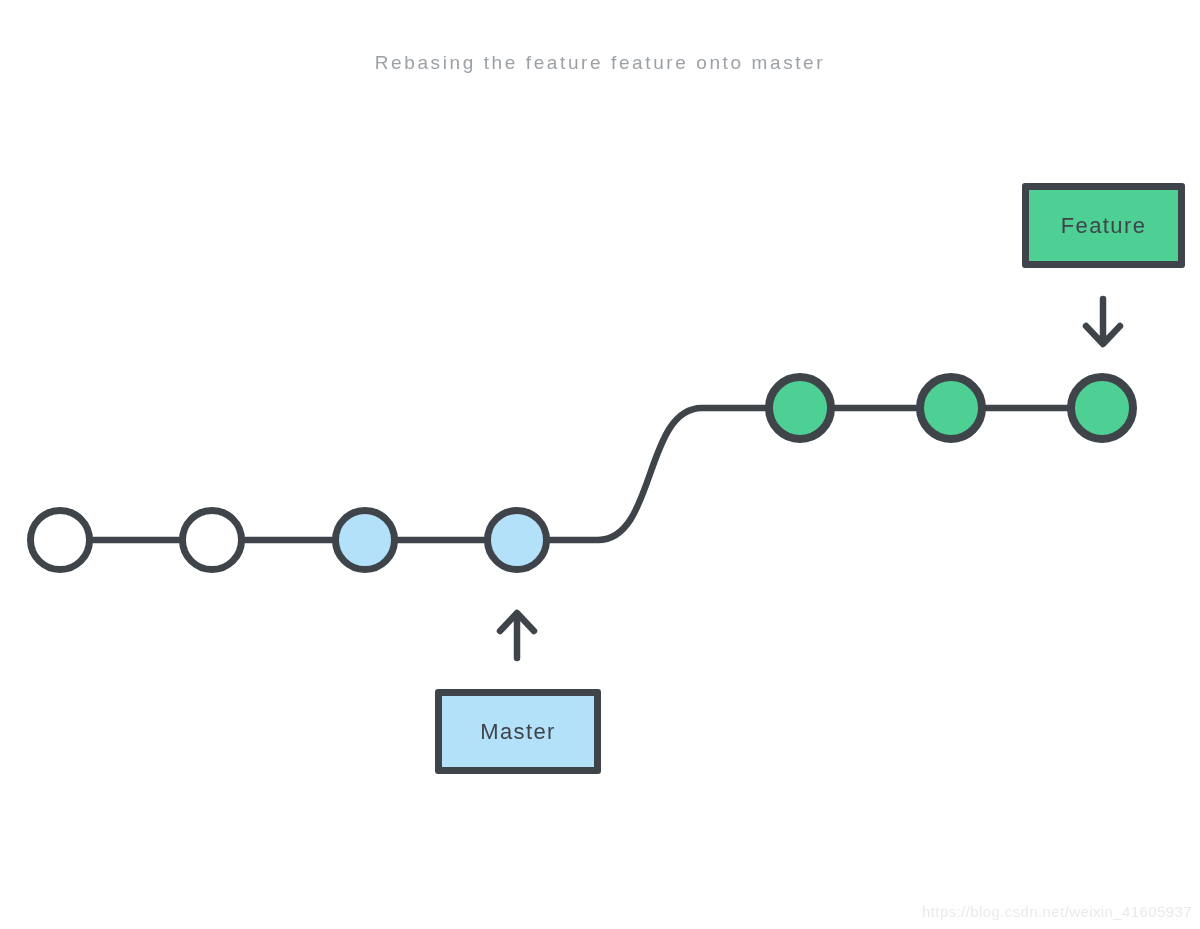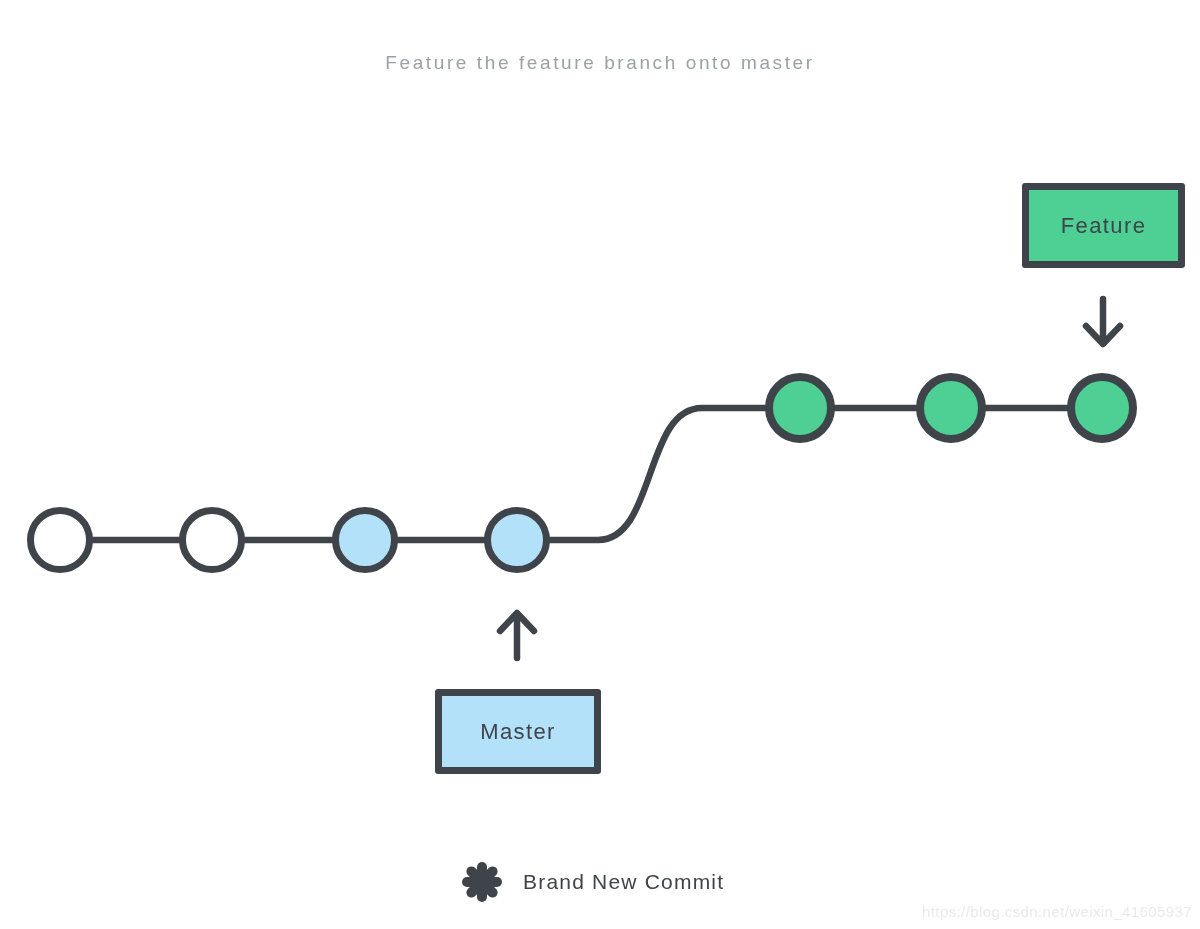--- a/index.html
+++ b/index.html
@@ -70,21 +70,21 @@
     font-size: 15px;
     letter-spacing: 0.4px;
     color: var(--watermark);
   }
 </style>
 </head>
 <body>
 
 <div class="canvas">
 
-  <div class="title">Feature the feature branch onto master</div>
+  <div class="title">Rebasing the feature feature onto master</div>
 
   <svg class="graph" width="1200" height="929" viewBox="0 0 1200 929">
     <defs>
       <g id="asterisk">
         <line x1="-13" y1="0" x2="13" y2="0"></line>
         <line x1="0" y1="-13" x2="0" y2="13"></line>
         <line x1="-9.2" y1="-9.2" x2="9.2" y2="9.2"></line>
         <line x1="-9.2" y1="9.2" x2="9.2" y2="-9.2"></line>
       </g>
     </defs>
@@ -116,25 +116,16 @@
   </svg>
 
   <div class="branch-box master-box">
     <span>Master</span>
   </div>
 
   <div class="branch-box feature-box">
     <span>Feature</span>
   </div>
 
-  <div class="legend">
-    <svg class="legend-icon" width="40" height="42" viewBox="-20 -21 40 42">
-      <line x1="-15" y1="0" x2="15" y2="0"></line>
-      <line x1="0" y1="-15" x2="0" y2="15"></line>
-      <line x1="-10.6" y1="-10.6" x2="10.6" y2="10.6"></line>
-      <line x1="-10.6" y1="10.6" x2="10.6" y2="-10.6"></line>
-    </svg>
-    <span class="legend-label">Brand New Commit</span>
-  </div>
 
   <div class="watermark">https://blog.csdn.net/weixin_41605937</div>
 
 </div>
 
 </body></html>

